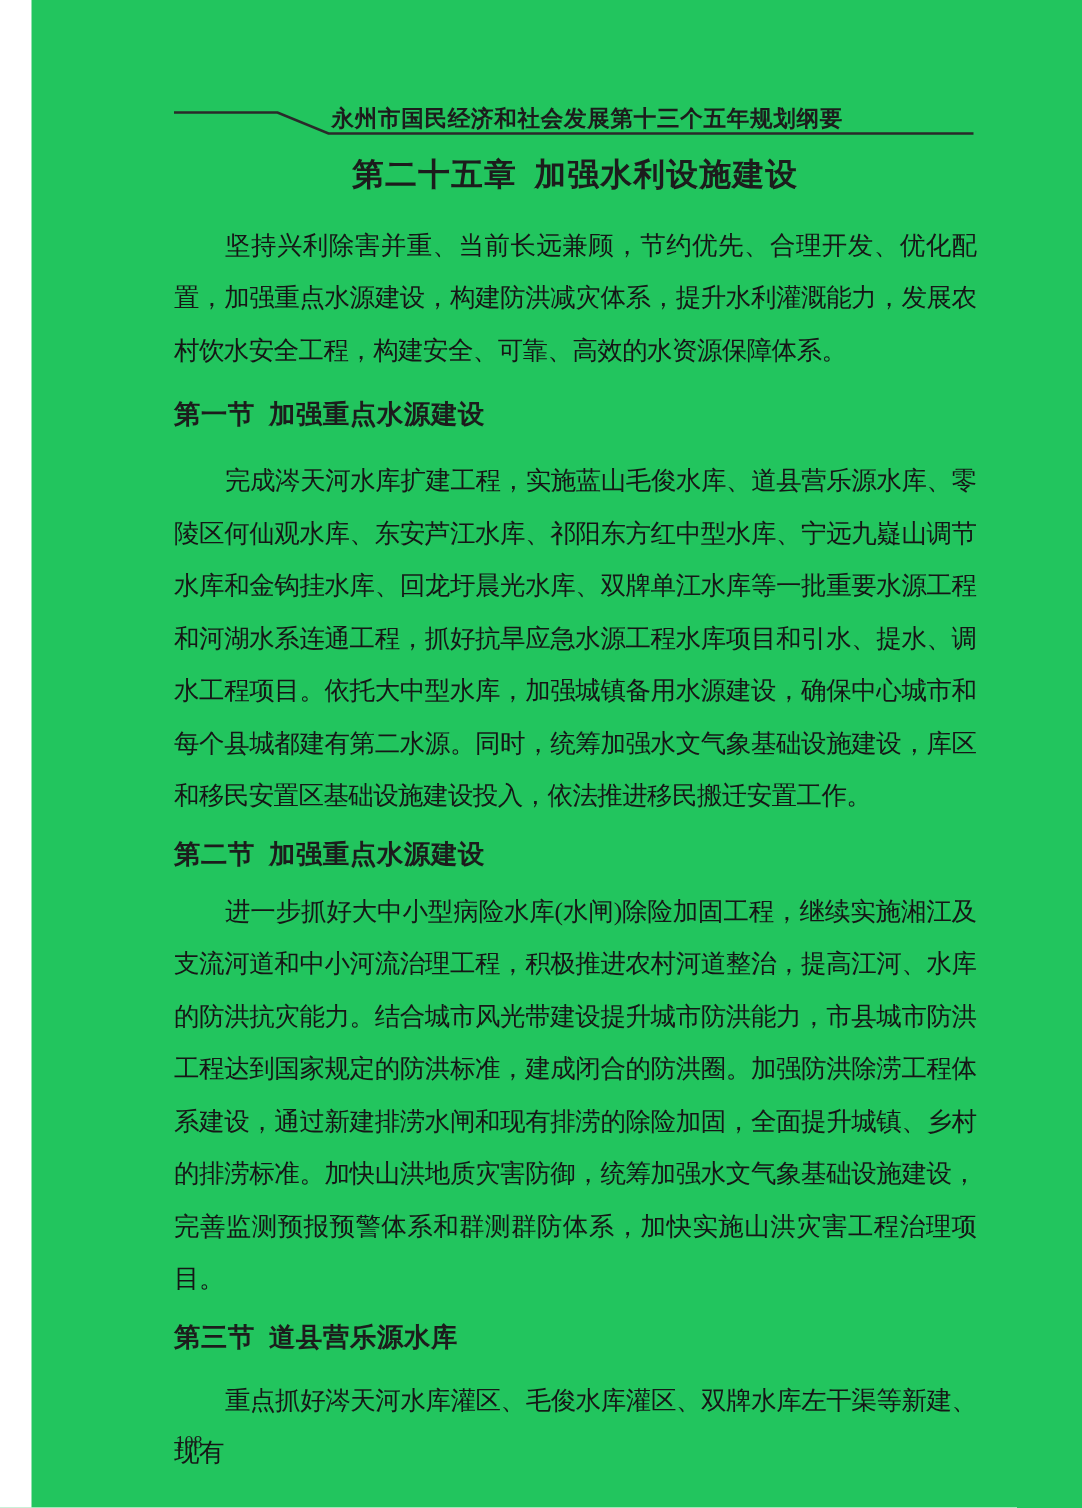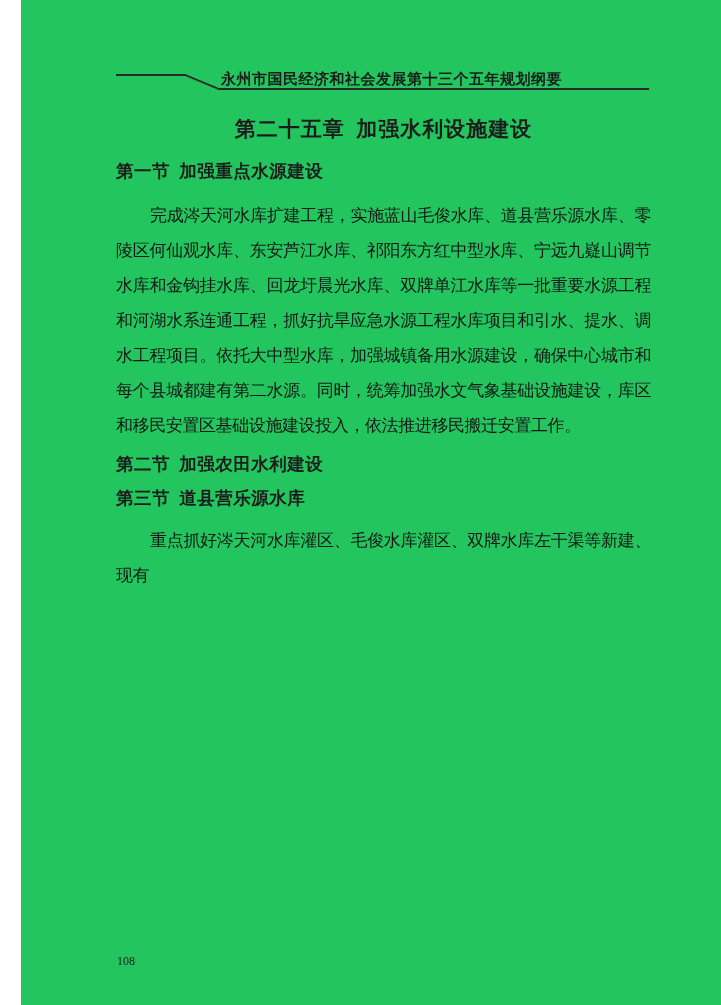--- a/index.html
+++ b/index.html
@@ -27,21 +27,21 @@
     left:200px;top:70px;
     font-family:"Liberation Sans","DejaVu Sans",sans-serif;
     font-weight:bold;
     font-size:15px;
     letter-spacing:0.5px;
     color:#1c1c1c;
     white-space:nowrap;
   }
   .content{
     position:absolute;
-    left:95px;top:114px;
+    left:95px;top:102px;
     width:535px;
   }
   .chapter-title{
     margin:0 0 14px 0;
     text-align:center;
     font-family:"Liberation Sans","DejaVu Sans",sans-serif;
     font-weight:bold;
     font-size:21px;
     line-height:30px;
     letter-spacing:1px;
@@ -85,27 +85,29 @@
   </svg>
 
   <div class="running-header-text">永州市国民经济和社会发展第十三个五年规划纲要</div>
 
   <div class="page-edge-line"></div>
 
   <div class="content">
 
     <h1 class="chapter-title">第二十五章 加强水利设施建设</h1>
 
+    <p class="body-para">坚持兴利除害并重、当前长远兼顾，节约优先、合理开发、优化配置，加强重点水源建设，构建防洪减灾体系，提升水利灌溉能力，发展农村饮水安全工程，构建安全、可靠、高效的水资源保障体系。</p>
 
     <h2 class="section-title s1">第一节 加强重点水源建设</h2>
 
     <p class="body-para">完成涔天河水库扩建工程，实施蓝山毛俊水库、道县营乐源水库、零陵区何仙观水库、东安芦江水库、祁阳东方红中型水库、宁远九嶷山调节水库和金钩挂水库、回龙圩晨光水库、双牌单江水库等一批重要水源工程和河湖水系连通工程，抓好抗旱应急水源工程水库项目和引水、提水、调水工程项目。依托大中型水库，加强城镇备用水源建设，确保中心城市和每个县城都建有第二水源。同时，统筹加强水文气象基础设施建设，库区和移民安置区基础设施建设投入，依法推进移民搬迁安置工作。</p>
 
-    <h2 class="section-title s2">第二节 加强农田水利建设</h2>
+    <h2 class="section-title s2">第二节 加强重点水源建设</h2>
 
+    <p class="body-para">进一步抓好大中小型病险水库(水闸)除险加固工程，继续实施湘江及支流河道和中小河流治理工程，积极推进农村河道整治，提高江河、水库的防洪抗灾能力。结合城市风光带建设提升城市防洪能力，市县城市防洪工程达到国家规定的防洪标准，建成闭合的防洪圈。加强防洪除涝工程体系建设，通过新建排涝水闸和现有排涝的除险加固，全面提升城镇、乡村的排涝标准。加快山洪地质灾害防御，统筹加强水文气象基础设施建设，完善监测预报预警体系和群测群防体系，加快实施山洪灾害工程治理项目。</p>
 
     <h2 class="section-title s3">第三节 道县营乐源水库</h2>
 
     <p class="body-para">重点抓好涔天河水库灌区、毛俊水库灌区、双牌水库左干渠等新建、现有</p>
 
   </div>
 
   <div class="page-number">108</div>
 
 </div>

